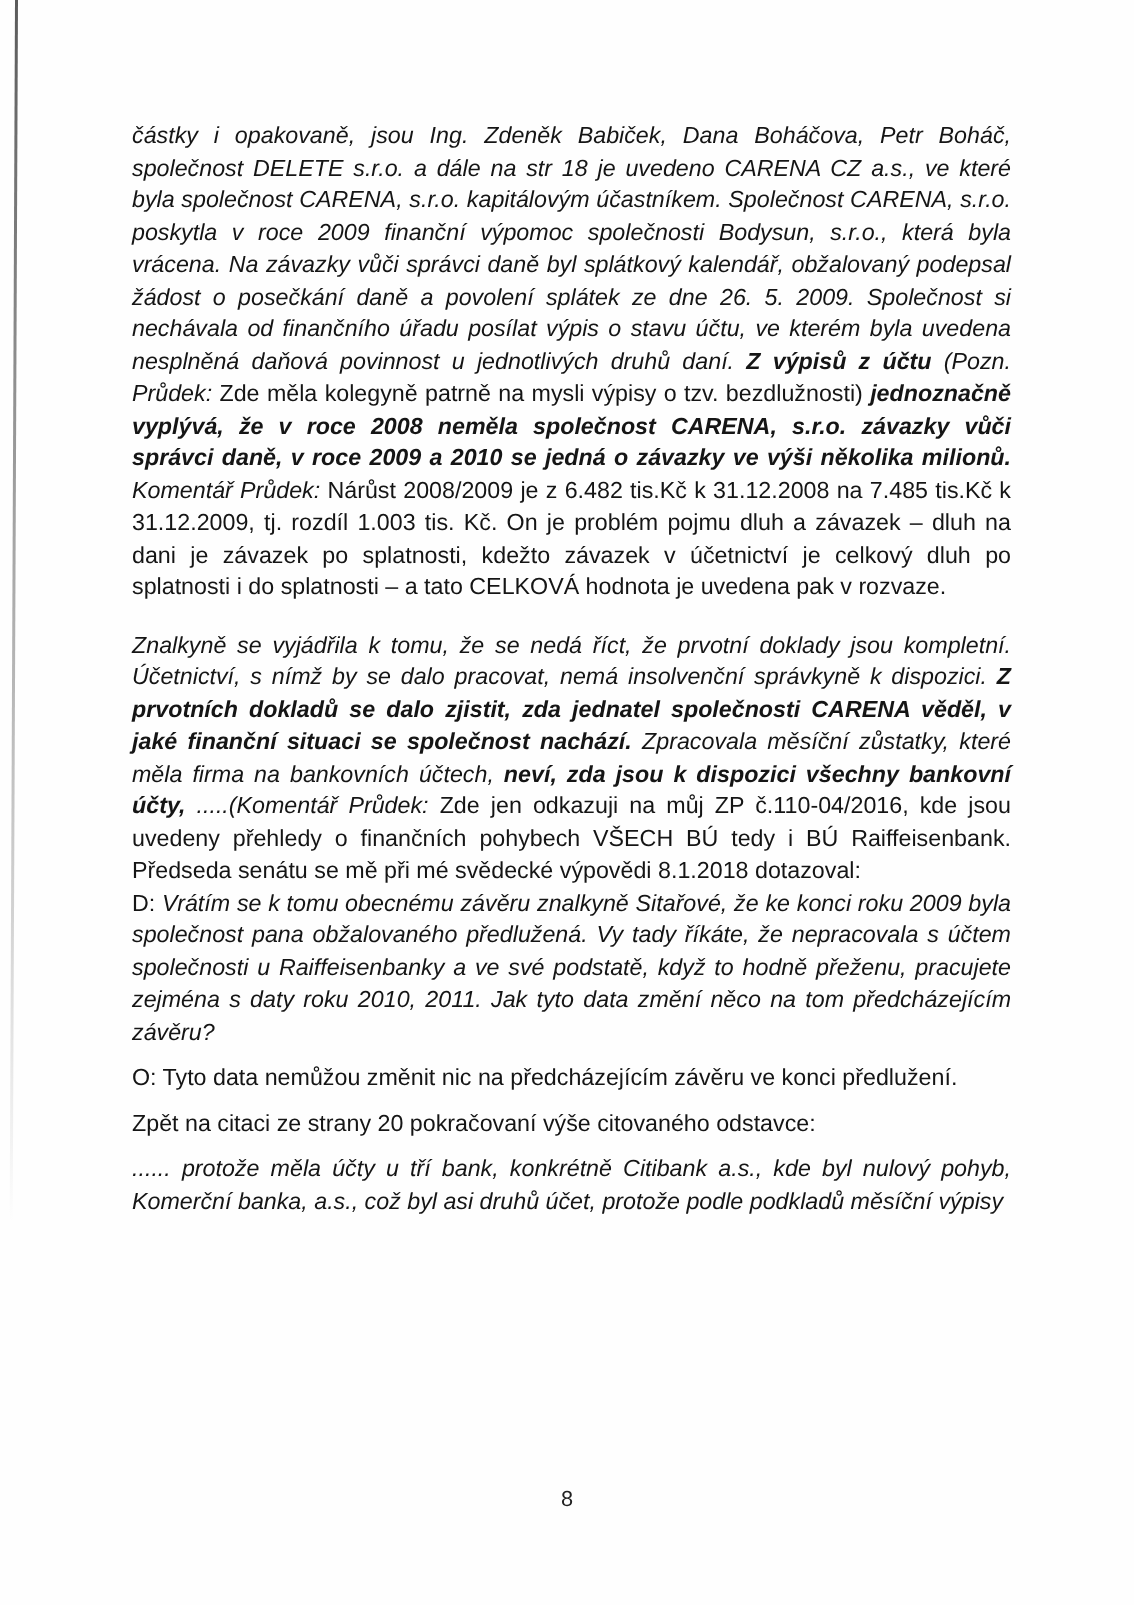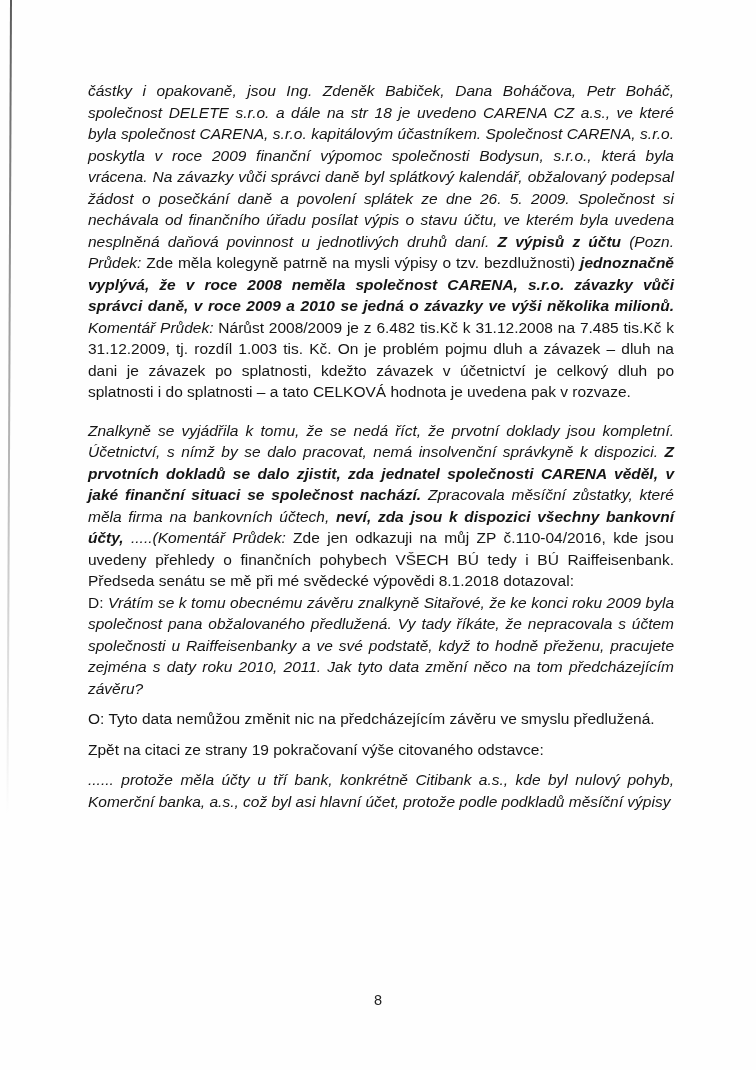--- a/index.html
+++ b/index.html
@@ -58,18 +58,18 @@
   }
 </style>
 </head>
 <body>
 
 <div class="page">
   <div class="scan-line"></div>
   <div class="content">
       <p class="para"><span class="seg-i">částky i opakovaně, jsou Ing. Zdeněk Babiček, Dana Boháčova, Petr Boháč, společnost DELETE s.r.o. a dále na str 18 je uvedeno CARENA CZ a.s., ve které byla společnost CARENA, s.r.o. kapitálovým účastníkem. Společnost CARENA, s.r.o. poskytla v roce 2009 finanční výpomoc společnosti Bodysun, s.r.o., která byla vrácena. Na závazky vůči správci daně byl splátkový kalendář, obžalovaný podepsal žádost o posečkání daně a povolení splátek ze dne 26. 5. 2009. Společnost si nechávala od finančního úřadu posílat výpis o stavu účtu, ve kterém byla uvedena nesplněná daňová povinnost u jednotlivých druhů daní. </span><span class="seg-bi">Z výpisů z účtu </span><span class="seg-i">(Pozn. Průdek: </span><span class="seg-r">Zde měla kolegyně patrně na mysli výpisy o tzv. bezdlužnosti) </span><span class="seg-bi">jednoznačně vyplývá, že v roce 2008 neměla společnost CARENA, s.r.o. závazky vůči správci daně, v roce 2009 a 2010 se jedná o závazky ve výši několika milionů. </span><span class="seg-i">Komentář Průdek: </span><span class="seg-r">Nárůst 2008/2009 je z 6.482 tis.Kč k 31.12.2008 na 7.485 tis.Kč k 31.12.2009, tj. rozdíl 1.003 tis. Kč. On je problém pojmu dluh a závazek – dluh na dani je závazek po splatnosti, kdežto závazek v účetnictví je celkový dluh po splatnosti i do splatnosti – a tato CELKOVÁ hodnota je uvedena pak v rozvaze.</span></p>
       <p class="para"><span class="seg-i">Znalkyně se vyjádřila k tomu, že se nedá říct, že prvotní doklady jsou kompletní. Účetnictví, s nímž by se dalo pracovat, nemá insolvenční správkyně k dispozici. </span><span class="seg-bi">Z prvotních dokladů se dalo zjistit, zda jednatel společnosti CARENA věděl, v jaké finanční situaci se společnost nachází. </span><span class="seg-i">Zpracovala měsíční zůstatky, které měla firma na bankovních účtech, </span><span class="seg-bi">neví, zda jsou k dispozici všechny bankovní účty, </span><span class="seg-i">.....(Komentář Průdek: </span><span class="seg-r">Zde jen odkazuji na můj ZP č.110-04/2016, kde jsou uvedeny přehledy o finančních pohybech VŠECH BÚ tedy i BÚ Raiffeisenbank. Předseda senátu se mě při mé svědecké výpovědi 8.1.2018 dotazoval:</span><br><span class="seg-r">D: </span><span class="seg-i">Vrátím se k tomu obecnému závěru znalkyně Sitařové, že ke konci roku 2009 byla společnost pana obžalovaného předlužená. Vy tady říkáte, že nepracovala s účtem společnosti u Raiffeisenbanky a ve své podstatě, když to hodně přeženu, pracujete zejména s daty roku 2010, 2011. Jak tyto data změní něco na tom předcházejícím závěru?</span></p>
-      <p class="para"><span class="seg-r">O: Tyto data nemůžou změnit nic na předcházejícím závěru ve smyslu předlužená.</span></p>
-      <p class="para"><span class="seg-r">Zpět na citaci ze strany 19 pokračovaní výše citovaného odstavce:</span></p>
-      <p class="para"><span class="seg-i">...... </span><span class="seg-i">protože měla účty u tří bank, konkrétně Citibank a.s., kde byl nulový pohyb, Komerční banka, a.s., což byl asi hlavní účet, protože podle podkladů měsíční výpisy</span></p>
+      <p class="para"><span class="seg-r">O: Tyto data nemůžou změnit nic na předcházejícím závěru ve konci předlužení.</span></p>
+      <p class="para"><span class="seg-r">Zpět na citaci ze strany 20 pokračovaní výše citovaného odstavce:</span></p>
+      <p class="para"><span class="seg-i">...... </span><span class="seg-i">protože měla účty u tří bank, konkrétně Citibank a.s., kde byl nulový pohyb, Komerční banka, a.s., což byl asi druhů účet, protože podle podkladů měsíční výpisy</span></p>
     </div>
   <div class="page-number">8</div>
 </div>
 
 </body></html>

